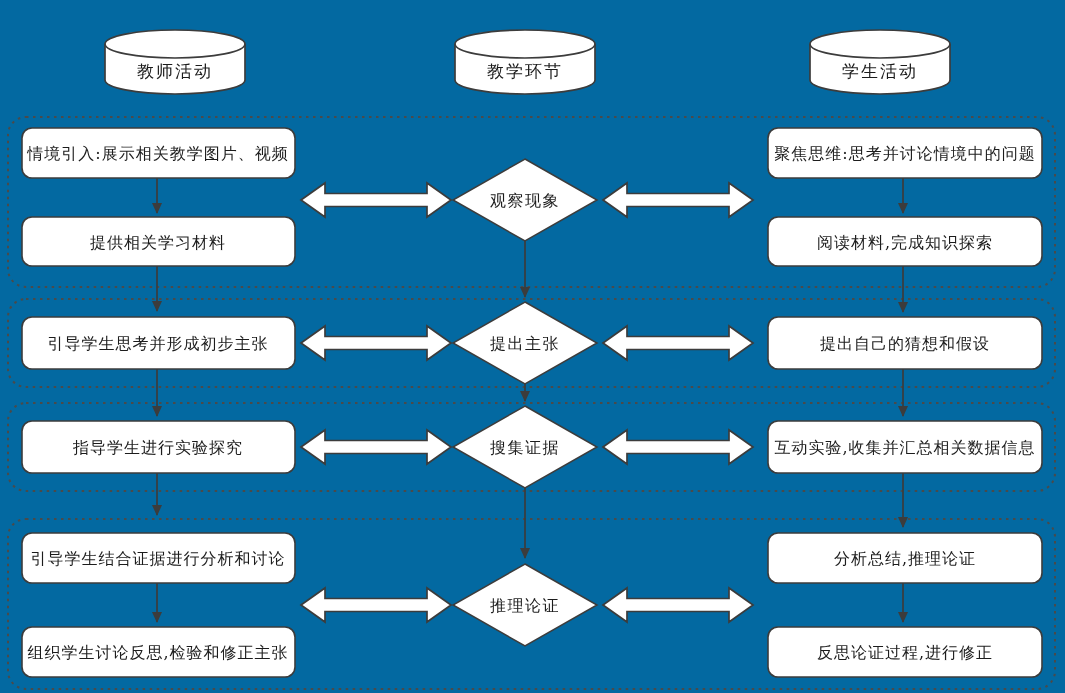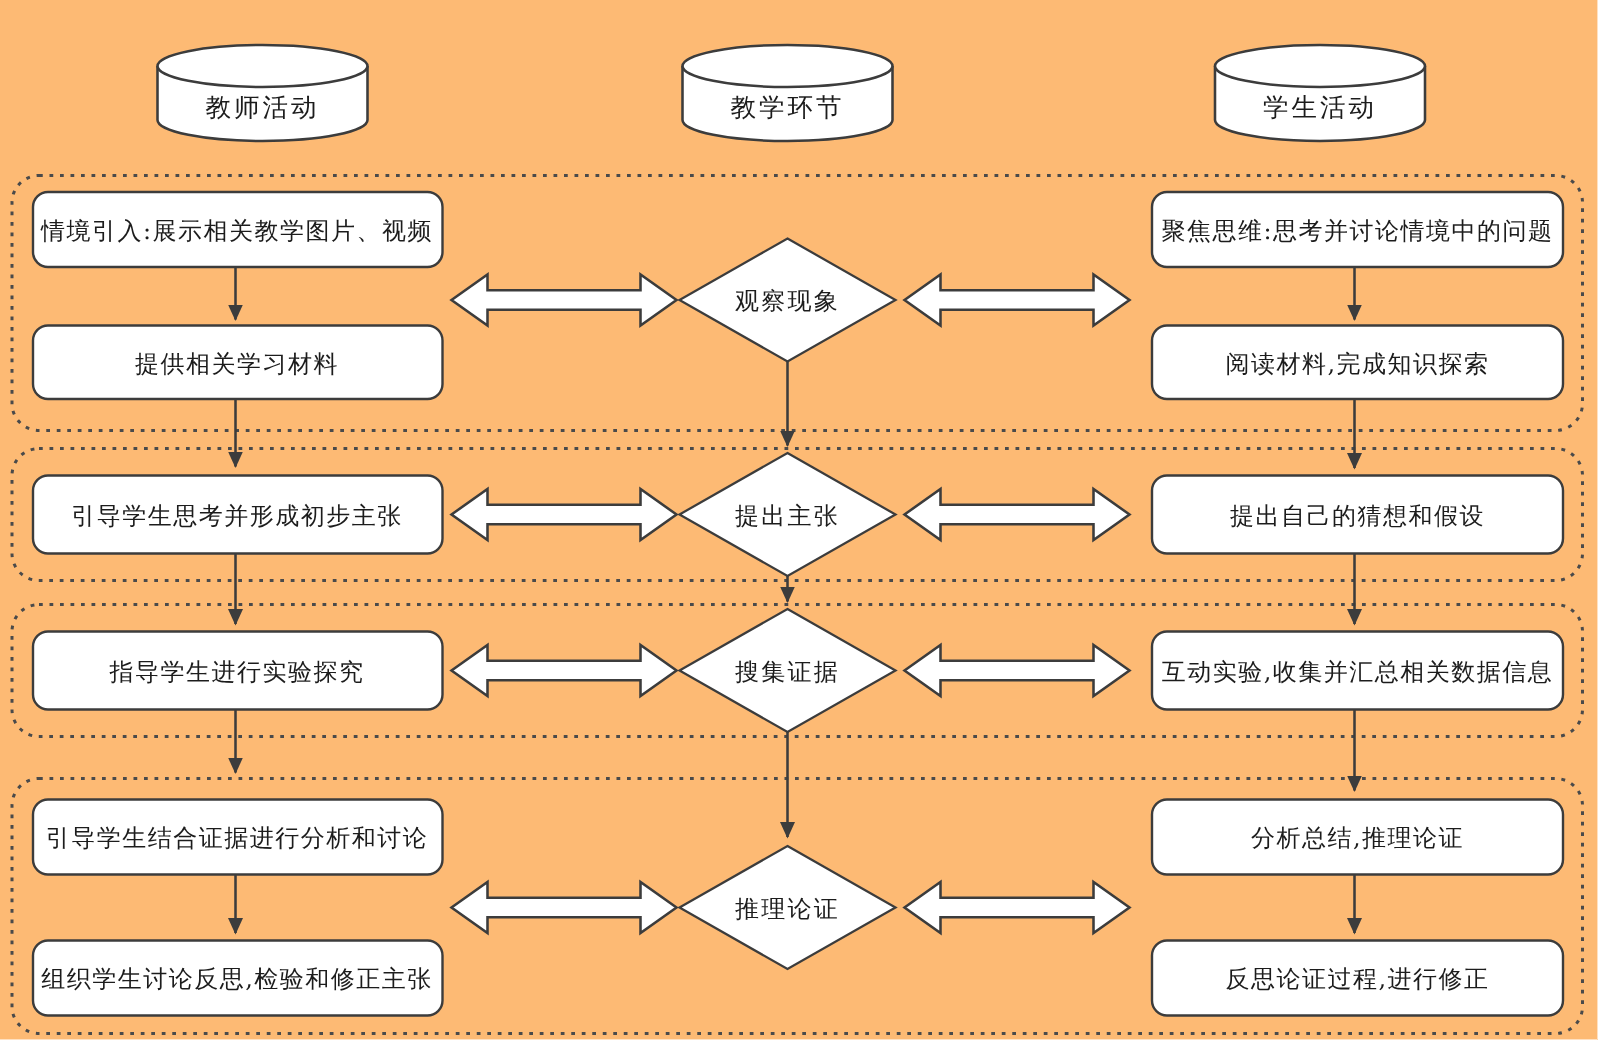--- a/index.html
+++ b/index.html
@@ -1,19 +1,19 @@
 <!DOCTYPE html>
 <html><head>
 <meta charset="utf-8">
 <style>
   html,body{margin:0;padding:0;background:#ffffff;}
   .canvas{
     position:relative;
     width:1065px;height:693px;
-    background:#fdba74;
+    background:#0369a1;
     font-family:"DejaVu Serif","Liberation Serif",serif;
   }
   svg{display:block;}
   .node-box{fill:#ffffff;stroke:#3c3c3c;stroke-width:1.6;}
   .diamond{fill:#ffffff;stroke:#3c3c3c;stroke-width:1.5;}
   .container-dashed{fill:none;stroke:#4a4a4a;stroke-width:2;stroke-dasharray:2.5 4.5;}
   .flow-line{stroke:#3c3c3c;stroke-width:1.7;fill:none;}
   .dbl-arrow{fill:#ffffff;stroke:#3c3c3c;stroke-width:1.7;stroke-linejoin:miter;}
   .cyl{fill:#ffffff;stroke:#3c3c3c;stroke-width:1.7;}
   text{fill:#1c1c1c;}

